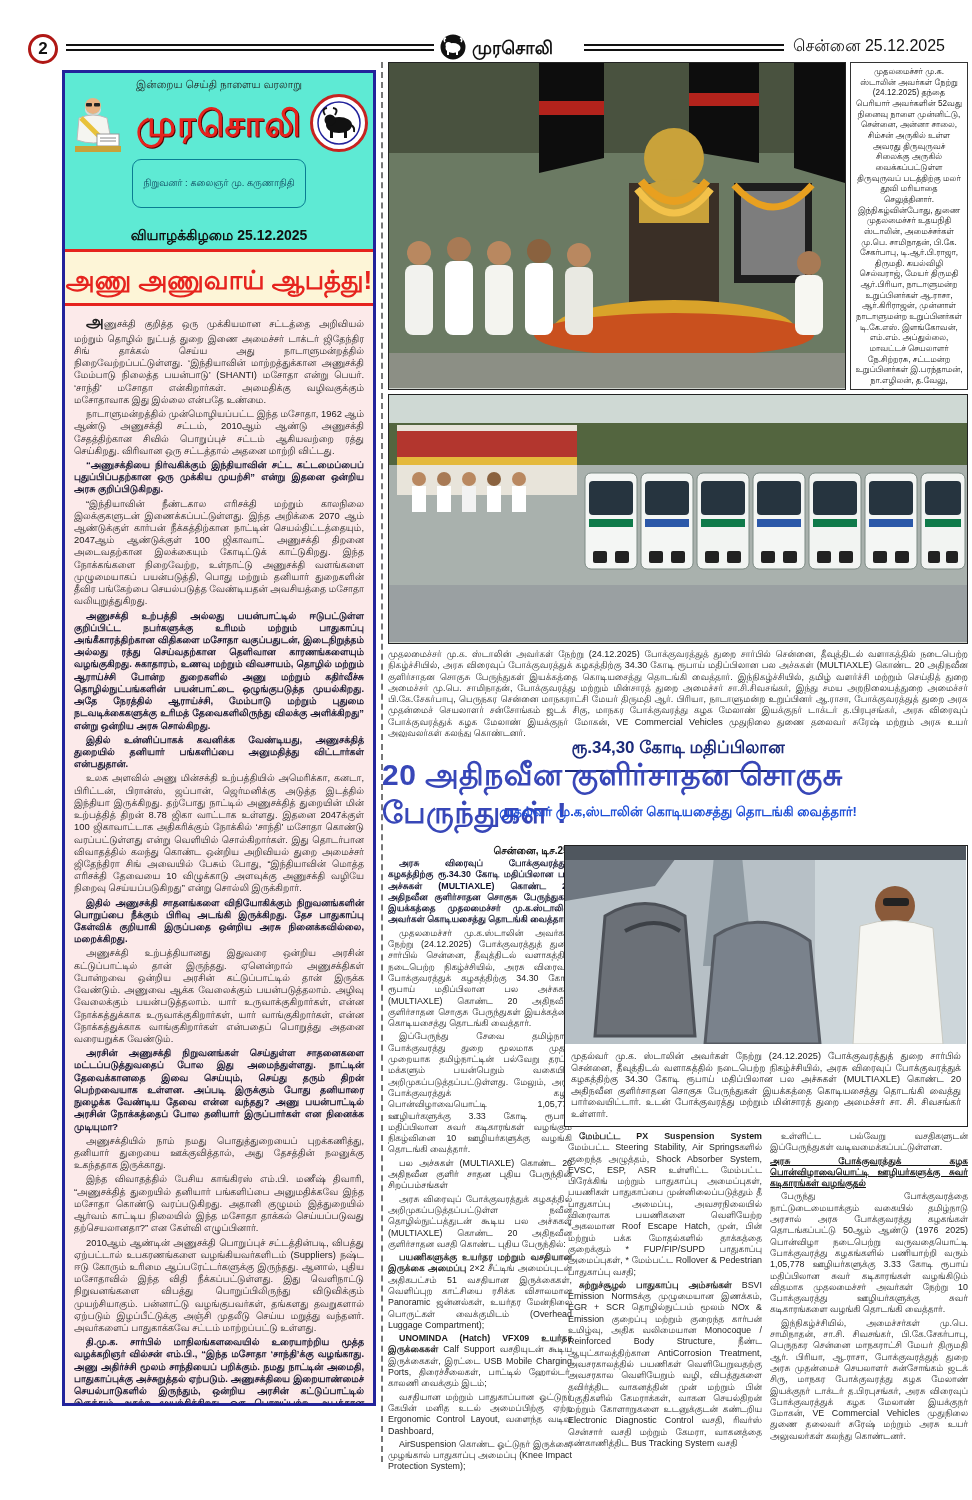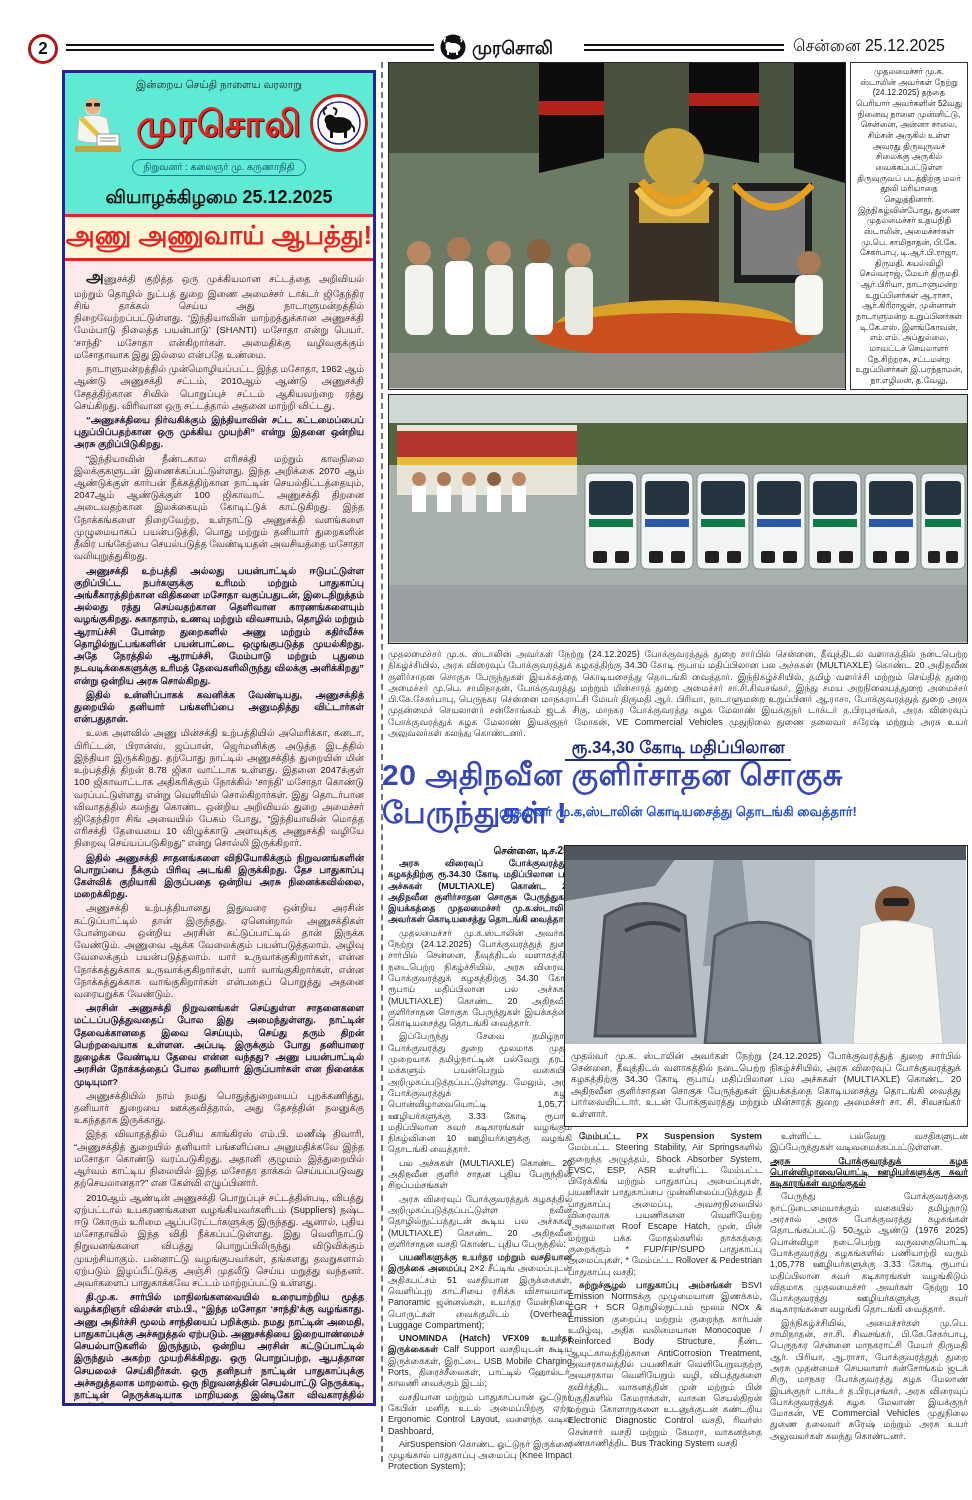--- a/index.html
+++ b/index.html
@@ -17,40 +17,40 @@
   .hdr-date{position:absolute;left:793px;top:37px;font-size:16px;font-weight:normal;color:#111;}
   
   .edit-box{position:absolute;left:62px;top:70px;width:314px;height:1336px;border:3px solid #23239b;
             background:#5eead4;box-sizing:border-box;display:flex;flex-direction:column;}
   .tagline{text-align:center;font-size:10.5px;margin-top:5px;color:#222;}
   .mast-row{position:relative;height:66px;}
   .mast-row .periyar{position:absolute;left:6px;top:2px;}
   .mast-row .emblem{position:absolute;right:5px;top:2px;}
   .mast-title{text-align:center;font-size:36px;font-weight:bold;color:#e6231e;line-height:64px;
               text-shadow:1px 1px 0 #5a0000;letter-spacing:1px;}
-  .founder{display:block;margin:1px auto 8px;width:fit-content;border:1.5px solid #0a7d93;border-radius:9px;
-           padding:1px 10px;font-size:9.5px;color:#0a3b57;}
-  .mast-date{text-align:center;font-weight:bold;font-size:18px;margin-top:3px;color:#111;}
+  .founder{display:block;margin:1px auto 16px;width:fit-content;border:1.5px solid #0a7d93;border-radius:9px;
+           padding:17px 10px;font-size:9.5px;color:#0a3b57;}
+  .mast-date{text-align:center;font-weight:bold;font-size:14px;margin-top:3px;color:#111;}
   .edit-headline{margin-top:4px;border-top:3px solid #e6231e;border-bottom:3px solid #e6231e;
                  background:#fdf5d7;text-align:center;font-size:26px;font-weight:bold;color:#e6231e;
-                 padding:3px 0 4px;}
+                 padding:13px 0 4px;}
   .edit-body{flex:1;background:#fceaea;padding:6px 9px 18px;overflow:hidden;}
   .edit-body p.para{margin:0 0 2px;text-align:justify;font-size:9.4px;line-height:1.30;text-indent:12px;color:#202020;}
   .edit-body p.para.b{font-weight:bold;color:#14142e;}
   .edit-body p.para.first::first-letter{font-size:1.7em;font-weight:bold;}
   
   .vdash{position:absolute;left:381px;top:62px;height:1400px;border-left:2px dashed #777;}
   .photo-frame{position:absolute;border:1.5px solid #222;box-sizing:border-box;background:#cfd4cd;overflow:hidden;}
   .cap-box{position:absolute;left:850px;top:62px;width:118px;height:328px;border:1.5px solid #333;
            box-sizing:border-box;padding:4px 4px;font-size:8.2px;line-height:1.30;text-align:center;
            color:#222;overflow:hidden;}
   .fleet-cap{position:absolute;left:388px;top:649px;width:580px;height:88px;font-size:9px;line-height:1.25;
              text-align:justify;color:#222;overflow:hidden;}
   .kicker{position:absolute;left:388px;top:738px;width:580px;text-align:center;}
-  .kicker span{font-size:17px;font-weight:bold;color:#1b2a7a;border-bottom:2px solid #1b2a7a;padding:0 6px 2px;}
+  .kicker span{font-size:17px;font-weight:bold;color:#1b2a7a;border-bottom:2px solid #1b2a7a;padding:0 6px 13px;}
   .story-headline{position:absolute;left:382px;top:758px;width:590px;text-align:left;font-size:30px;
                   font-weight:bold;color:#3847b8;letter-spacing:0.5px;}
   .story-subhead{position:absolute;left:388px;top:804px;width:580px;text-align:center;font-size:13px;
                  font-weight:bold;color:#1d4ed8;}
   .dateline{position:absolute;left:388px;top:845px;width:184px;text-align:right;font-weight:bold;
             font-size:10px;color:#111;}
   .story{overflow:hidden;position:absolute;}
   .story p.para{margin:0 0 2px;text-align:justify;font-size:8.9px;line-height:1.27;text-indent:11px;color:#1d1d1d;}
   .story p.para.b{font-weight:bold;color:#14142e;}
   .story p.para.bh{font-weight:normal;color:#111;}

